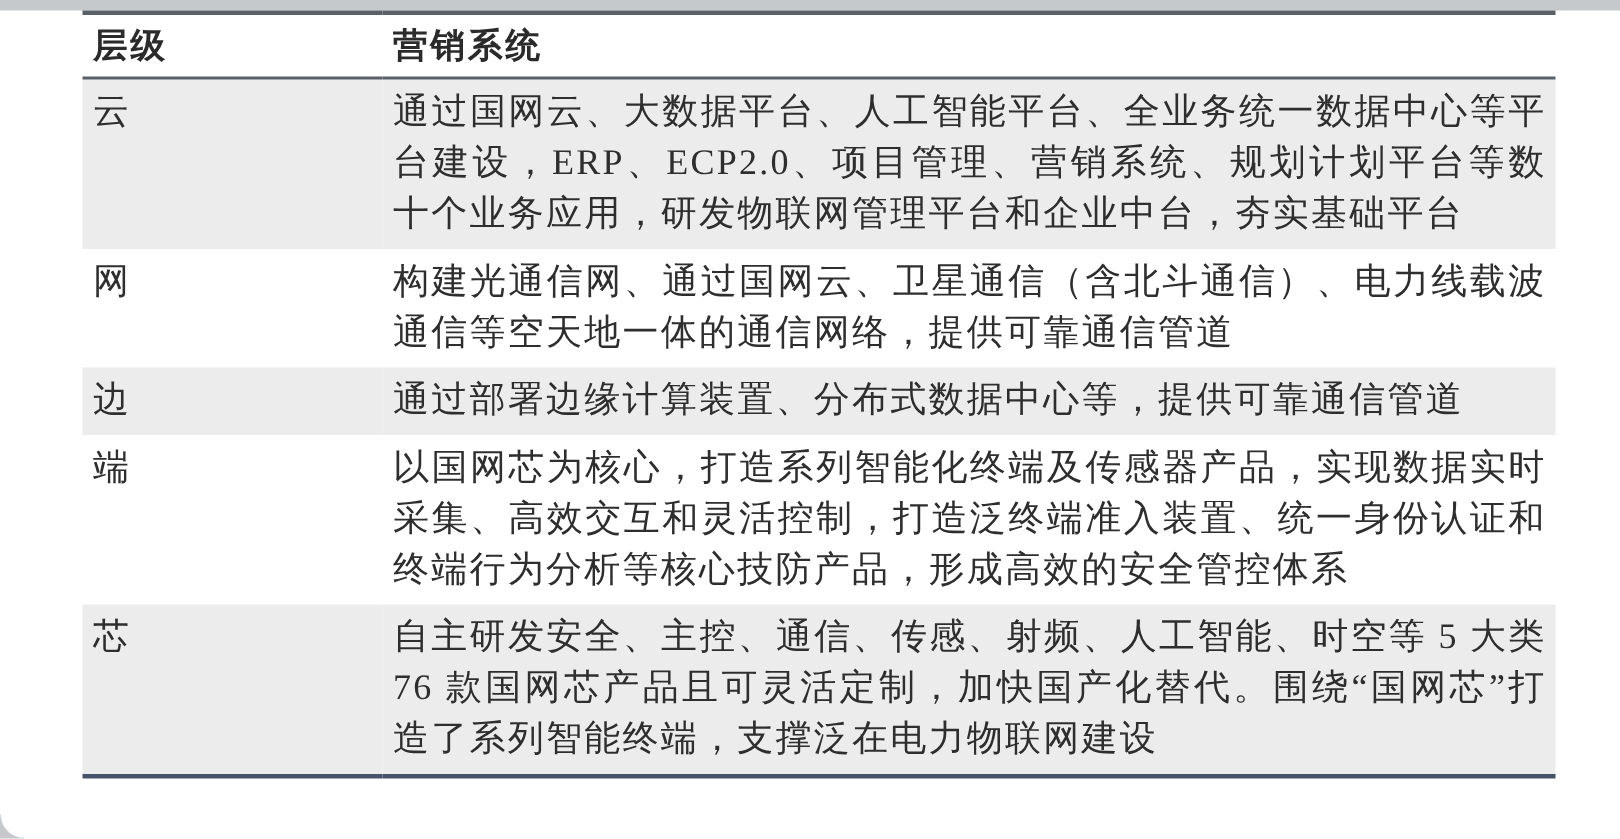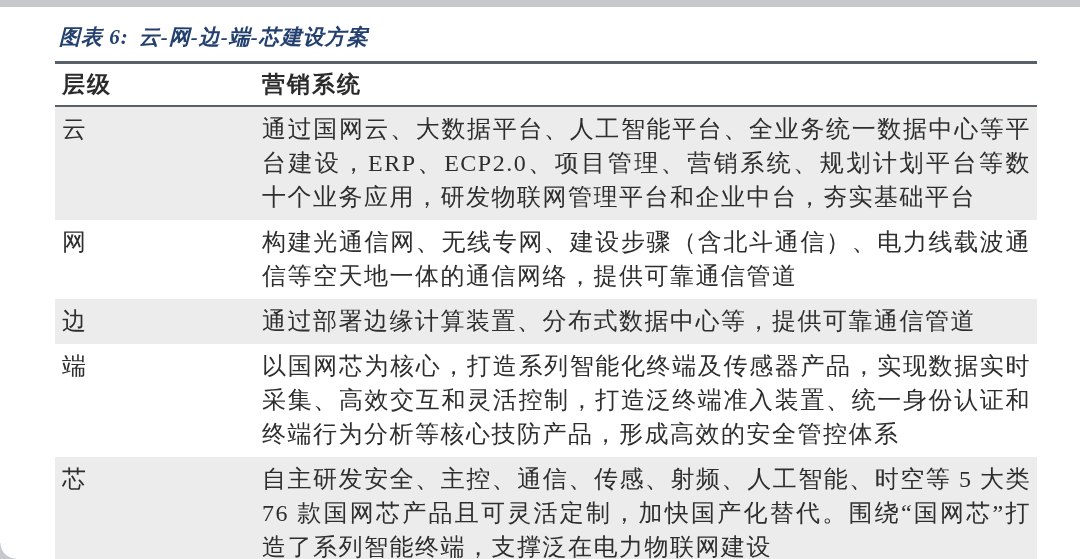--- a/index.html
+++ b/index.html
@@ -73,43 +73,40 @@
   table.plan tbody { border-bottom: 3px solid #47526b; }
 </style>
 </head>
 <body>
 
 <div class="page">
   <div class="top-strip"></div>
 
   <div class="content">
 
-    <div class="figure-title">
-      <span class="fig-label">图表 6:</span><span>云-网-边-端-芯建设方案</span>
-    </div>
 
     <table class="plan">
       <colgroup>
         <col class="c-level">
         <col class="c-steps">
       </colgroup>
       <thead>
         <tr>
           <th>层级</th>
           <th>营销系统</th>
         </tr>
       </thead>
       <tbody>
         <tr class="shaded">
           <td class="level">云</td>
           <td class="steps">通过国网云、大数据平台、人工智能平台、全业务统一数据中心等平台建设，ERP、ECP2.0、项目管理、营销系统、规划计划平台等数十个业务应用，研发物联网管理平台和企业中台，夯实基础平台</td>
         </tr>
         <tr>
           <td class="level">网</td>
-          <td class="steps">构建光通信网、无线专网、建设步骤（含北斗通信）、电力线载波通信等空天地一体的通信网络，提供可靠通信管道</td>
+          <td class="steps">构建光通信网、通过国网云、卫星通信（含北斗通信）、电力线载波通信等空天地一体的通信网络，提供可靠通信管道</td>
         </tr>
         <tr class="shaded">
           <td class="level">边</td>
           <td class="steps">通过部署边缘计算装置、分布式数据中心等，提供可靠通信管道</td>
         </tr>
         <tr>
           <td class="level">端</td>
           <td class="steps">以国网芯为核心，打造系列智能化终端及传感器产品，实现数据实时采集、高效交互和灵活控制，打造泛终端准入装置、统一身份认证和终端行为分析等核心技防产品，形成高效的安全管控体系</td>
         </tr>
         <tr class="shaded">

